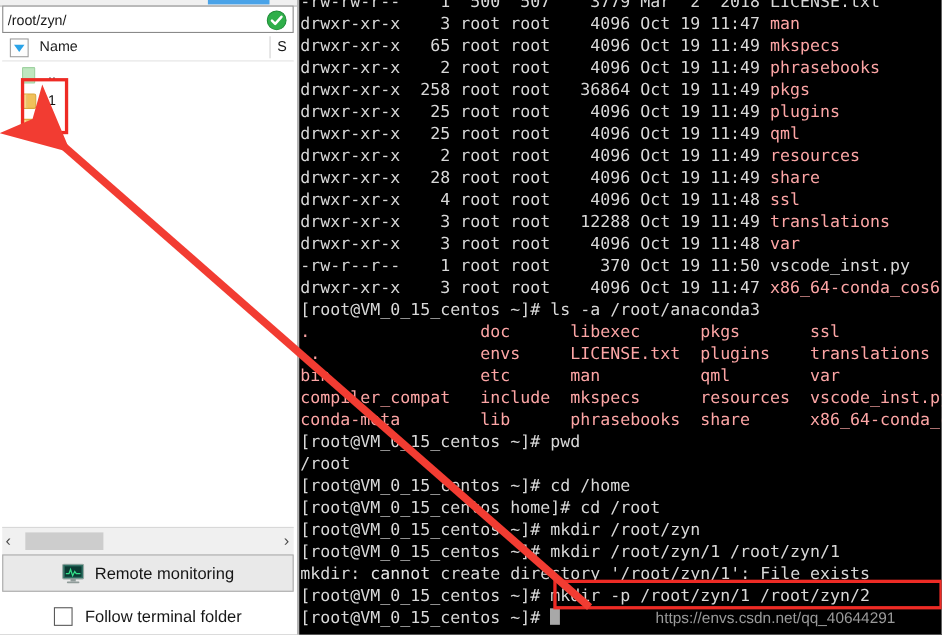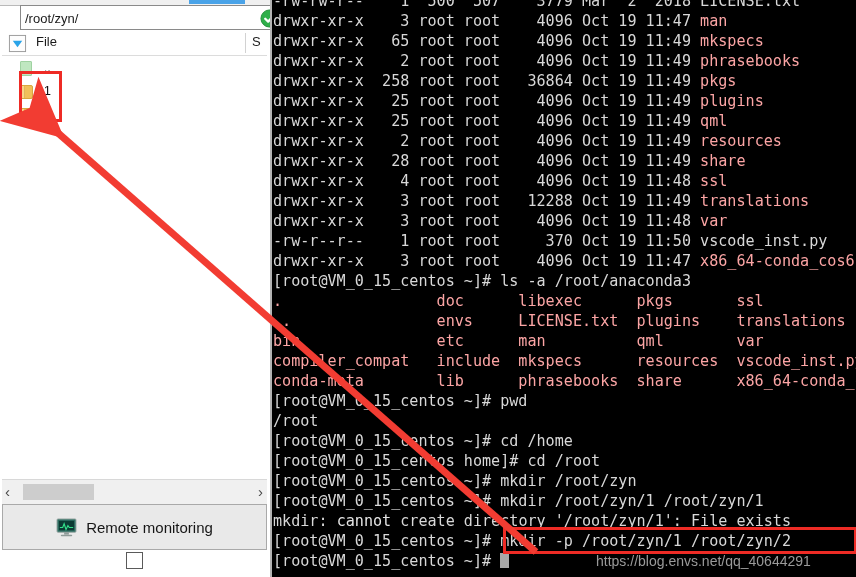--- a/index.html
+++ b/index.html
@@ -19,21 +19,21 @@
   }
   #tab-strip{
     position:absolute;left:0;top:0;width:272px;height:5px;
     background:#f0f0f0;border-bottom:1px solid #b9b9b9;
   }
   #tab-active{
     position:absolute;left:189px;top:0;width:56px;height:4px;
     background:#4aa3e8;
   }
   #path-bar{
-    position:absolute;left:20px;top:5px;width:265px;height:25px;
+    position:absolute;left:2px;top:5px;width:265px;height:25px;
     border:1px solid #8a8a8a;background:#ffffff;
     box-sizing:border-box;
   }
   #path-input{
     position:absolute;left:4px;top:4px;width:220px;height:17px;
     border:0;outline:0;background:transparent;
     font-family:"Liberation Sans",sans-serif;font-size:13px;color:#1a1a1a;
     padding:0;
   }
   #path-ok{
@@ -95,21 +95,21 @@
 
   #hscroll{
     position:absolute;left:2px;top:479px;width:265px;height:24px;
     background:#f0f0f0;border-top:1px solid #d8d8d8;
   }
   #hs-left{position:absolute;left:3px;top:3px;font-size:15px;color:#4a4a4a;line-height:17px;}
   #hs-right{position:absolute;right:4px;top:3px;font-size:15px;color:#4a4a4a;line-height:17px;}
   #hs-thumb{position:absolute;left:21px;top:4px;width:71px;height:16px;background:#cdcdcd;}
 
   #remote-btn{
-    position:absolute;left:2px;top:504px;width:265px;height:46px;
+    position:absolute;left:2px;top:504px;width:265px;height:34px;
     background:#e9e9e9;border:1px solid #a9a9a9;box-sizing:border-box;
     display:flex;align-items:center;justify-content:center;gap:9px;
   }
   #remote-icon{width:21px;height:19px;}
   #remote-label{font-size:15px;color:#161616;}
 
   #follow-row{
     position:absolute;left:2px;top:545px;width:265px;height:30px;
     display:flex;align-items:center;justify-content:center;gap:11px;
   }
@@ -167,21 +167,21 @@
         <circle cx="10" cy="10" r="9" fill="none" stroke="#1d8b36" stroke-width="1"></circle>
         <path d="M5.5 10.2 L8.6 13.3 L14.6 6.6" fill="none" stroke="#ffffff" stroke-width="2.4" stroke-linecap="round" stroke-linejoin="round"></path>
       </svg>
     </div>
 
     <div id="col-header">
       <svg id="sort-icon" viewBox="0 0 20 20">
         <rect x="1.5" y="1.5" width="17" height="17" fill="#fdfdfd" stroke="#9a9a9a"></rect>
         <path d="M5 7 L15 7 L10 14 Z" fill="#29a3e8"></path>
       </svg>
-      <div id="col-name">File</div>
+      <div id="col-name">Name</div>
       <div id="col-divider"></div>
       <div id="col-size">S</div>
     </div>
 
     <div id="file-list">
       <div class="file-row">
         <span class="ficon"><span class="folder-up"></span></span>
         <span class="fname">..</span>
       </div>
       <div class="file-row">
@@ -208,28 +208,29 @@
         <rect x="3" y="3" width="16" height="10" fill="#0b3b33"></rect>
         <path d="M4 10 L7 10 L8.5 6 L10.5 12 L12.5 8 L14 10 L18 10" fill="none" stroke="#34e08a" stroke-width="1.2"></path>
         <rect x="8.5" y="15" width="5" height="2.5" fill="#8f9b99"></rect>
         <rect x="5" y="17.5" width="12" height="1.6" rx="0.8" fill="#8f9b99"></rect>
       </svg>
       <span id="remote-label">Remote monitoring</span>
     </div>
 
     <div id="follow-row">
       <span id="follow-cb"></span>
+      <span id="follow-label">Follow terminal folder</span>
     </div>
 
   </div>
   <div id="panel-edge"></div>
 
   <div id="terminal">
     <div id="term-inner"><div class="tline"><span class="c-def">-rw-rw-r--    1  500  507    3779 Mar  2  2018 </span><span class="c-def">LICENSE.txt</span></div><div class="tline"><span class="c-def">drwxr-xr-x    3 root root    4096 Oct 19 11:47 </span><span class="c-dir">man</span></div><div class="tline"><span class="c-def">drwxr-xr-x   65 root root    4096 Oct 19 11:49 </span><span class="c-dir">mkspecs</span></div><div class="tline"><span class="c-def">drwxr-xr-x    2 root root    4096 Oct 19 11:49 </span><span class="c-dir">phrasebooks</span></div><div class="tline"><span class="c-def">drwxr-xr-x  258 root root   36864 Oct 19 11:49 </span><span class="c-dir">pkgs</span></div><div class="tline"><span class="c-def">drwxr-xr-x   25 root root    4096 Oct 19 11:49 </span><span class="c-dir">plugins</span></div><div class="tline"><span class="c-def">drwxr-xr-x   25 root root    4096 Oct 19 11:49 </span><span class="c-dir">qml</span></div><div class="tline"><span class="c-def">drwxr-xr-x    2 root root    4096 Oct 19 11:49 </span><span class="c-dir">resources</span></div><div class="tline"><span class="c-def">drwxr-xr-x   28 root root    4096 Oct 19 11:49 </span><span class="c-dir">share</span></div><div class="tline"><span class="c-def">drwxr-xr-x    4 root root    4096 Oct 19 11:48 </span><span class="c-dir">ssl</span></div><div class="tline"><span class="c-def">drwxr-xr-x    3 root root   12288 Oct 19 11:49 </span><span class="c-dir">translations</span></div><div class="tline"><span class="c-def">drwxr-xr-x    3 root root    4096 Oct 19 11:48 </span><span class="c-dir">var</span></div><div class="tline"><span class="c-def">-rw-r--r--    1 root root     370 Oct 19 11:50 </span><span class="c-def">vscode_inst.py</span></div><div class="tline"><span class="c-def">drwxr-xr-x    3 root root    4096 Oct 19 11:47 </span><span class="c-dir">x86_64-conda_cos6-linux-gnu</span></div><div class="tline"><span class="c-def">[root@VM_0_15_centos ~]# ls -a /root/anaconda3</span></div><div class="tline"><span class="c-dir">.                 doc      libexec      pkgs       ssl</span></div><div class="tline"><span class="c-dir">..                envs     LICENSE.txt  plugins    translations</span></div><div class="tline"><span class="c-dir">bin               etc      man          qml        var</span></div><div class="tline"><span class="c-dir">compiler_compat   include  mkspecs      resources  vscode_inst.py</span></div><div class="tline"><span class="c-dir">conda-meta        lib      phrasebooks  share      x86_64-conda_cos6</span></div><div class="tline"><span class="c-def">[root@VM_0_15_centos ~]# pwd</span></div><div class="tline"><span class="c-def">/root</span></div><div class="tline"><span class="c-def">[root@VM_0_15_centos ~]# cd /home</span></div><div class="tline"><span class="c-def">[root@VM_0_15_centos home]# cd /root</span></div><div class="tline"><span class="c-def">[root@VM_0_15_centos ~]# mkdir /root/zyn</span></div><div class="tline"><span class="c-def">[root@VM_0_15_centos ~]# mkdir /root/zyn/1 /root/zyn/1</span></div><div class="tline"><span class="c-def">mkdir: </span><span class="c-warn">cannot</span><span class="c-def"> create directory '/root/zyn/1': File exists</span></div><div class="tline"><span class="c-def">[root@VM_0_15_centos ~]# mkdir -p /root/zyn/1 /root/zyn/2</span></div><div class="tline"><span class="c-def">[root@VM_0_15_centos ~]# </span><span class="cursor"></span></div></div>
-    <div id="watermark">https://blog.envs.net/qq_40644291</div>
+    <div id="watermark">https://envs.csdn.net/qq_40644291</div>
   </div>
 
   <div id="hl-box-cmd"></div>
 
   <svg id="arrow-svg">
     <defs>
       <marker id="ah" markerWidth="9" markerHeight="9" refX="1.2" refY="4.5" orient="auto">
         <path d="M8.6,0.3 L0,4.5 L8.6,8.7 L6.6,4.5 Z" fill="#f23c32"></path>
       </marker>
     </defs>

